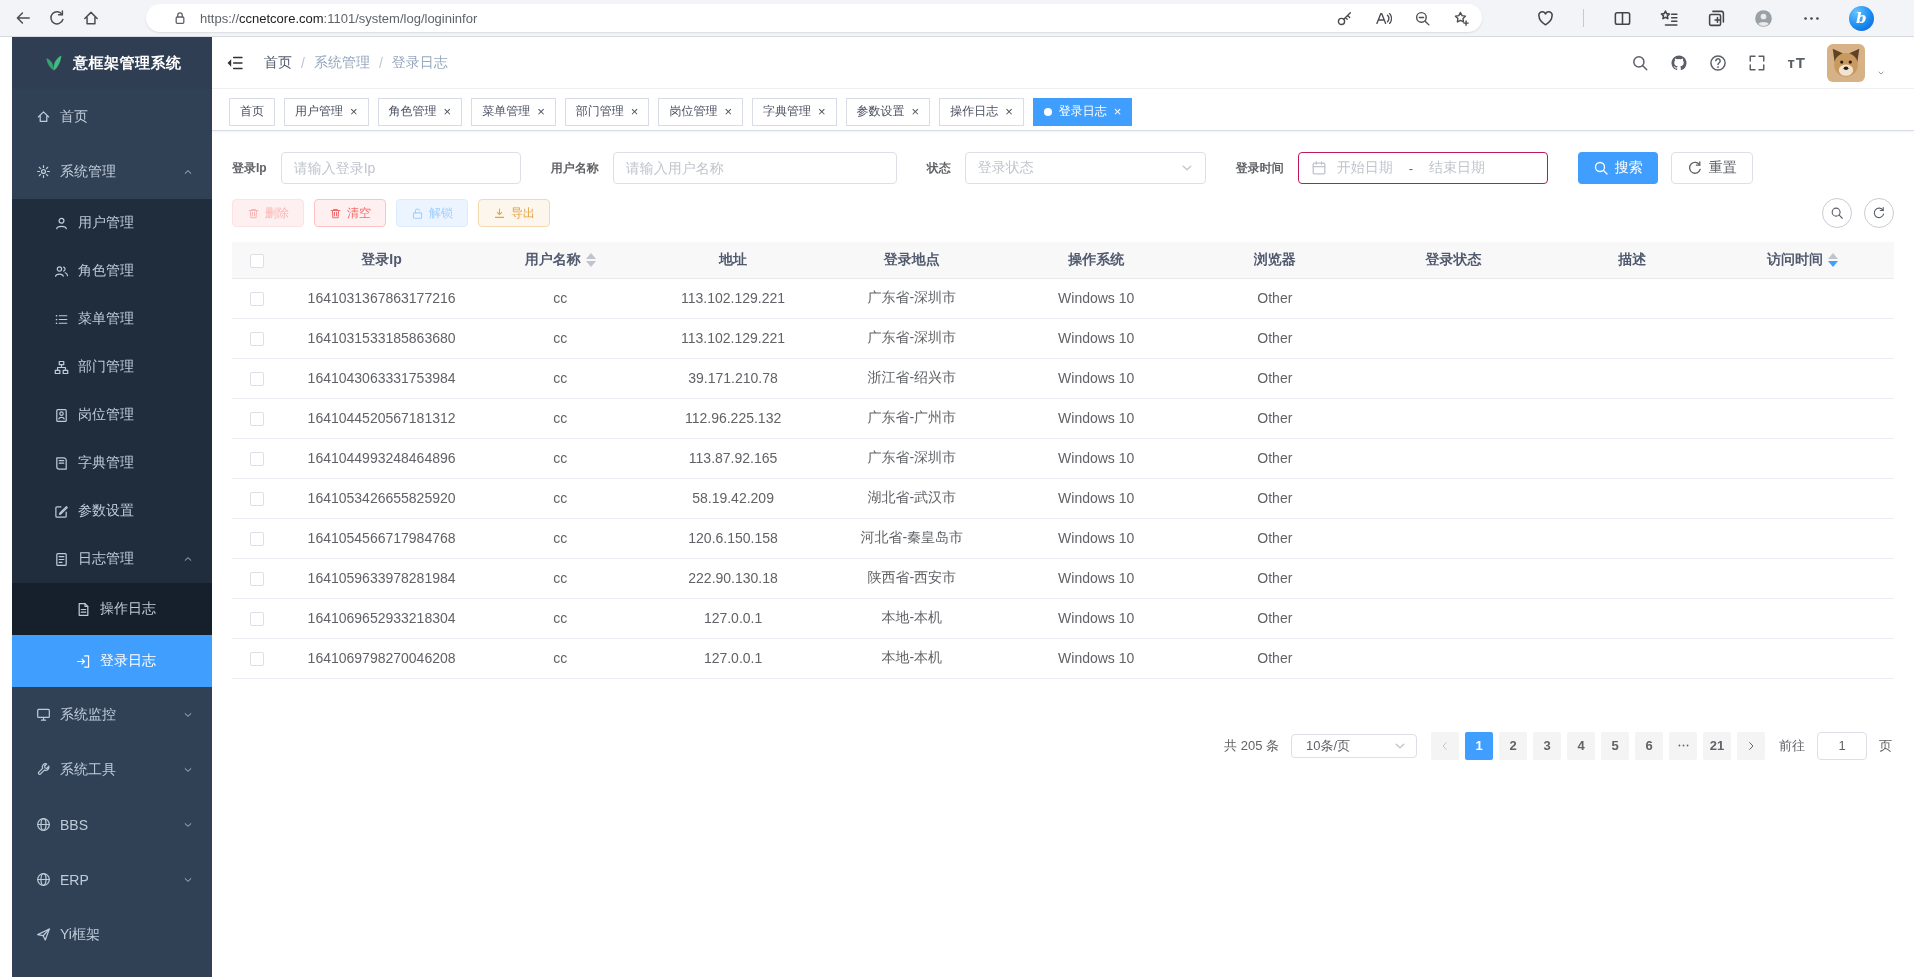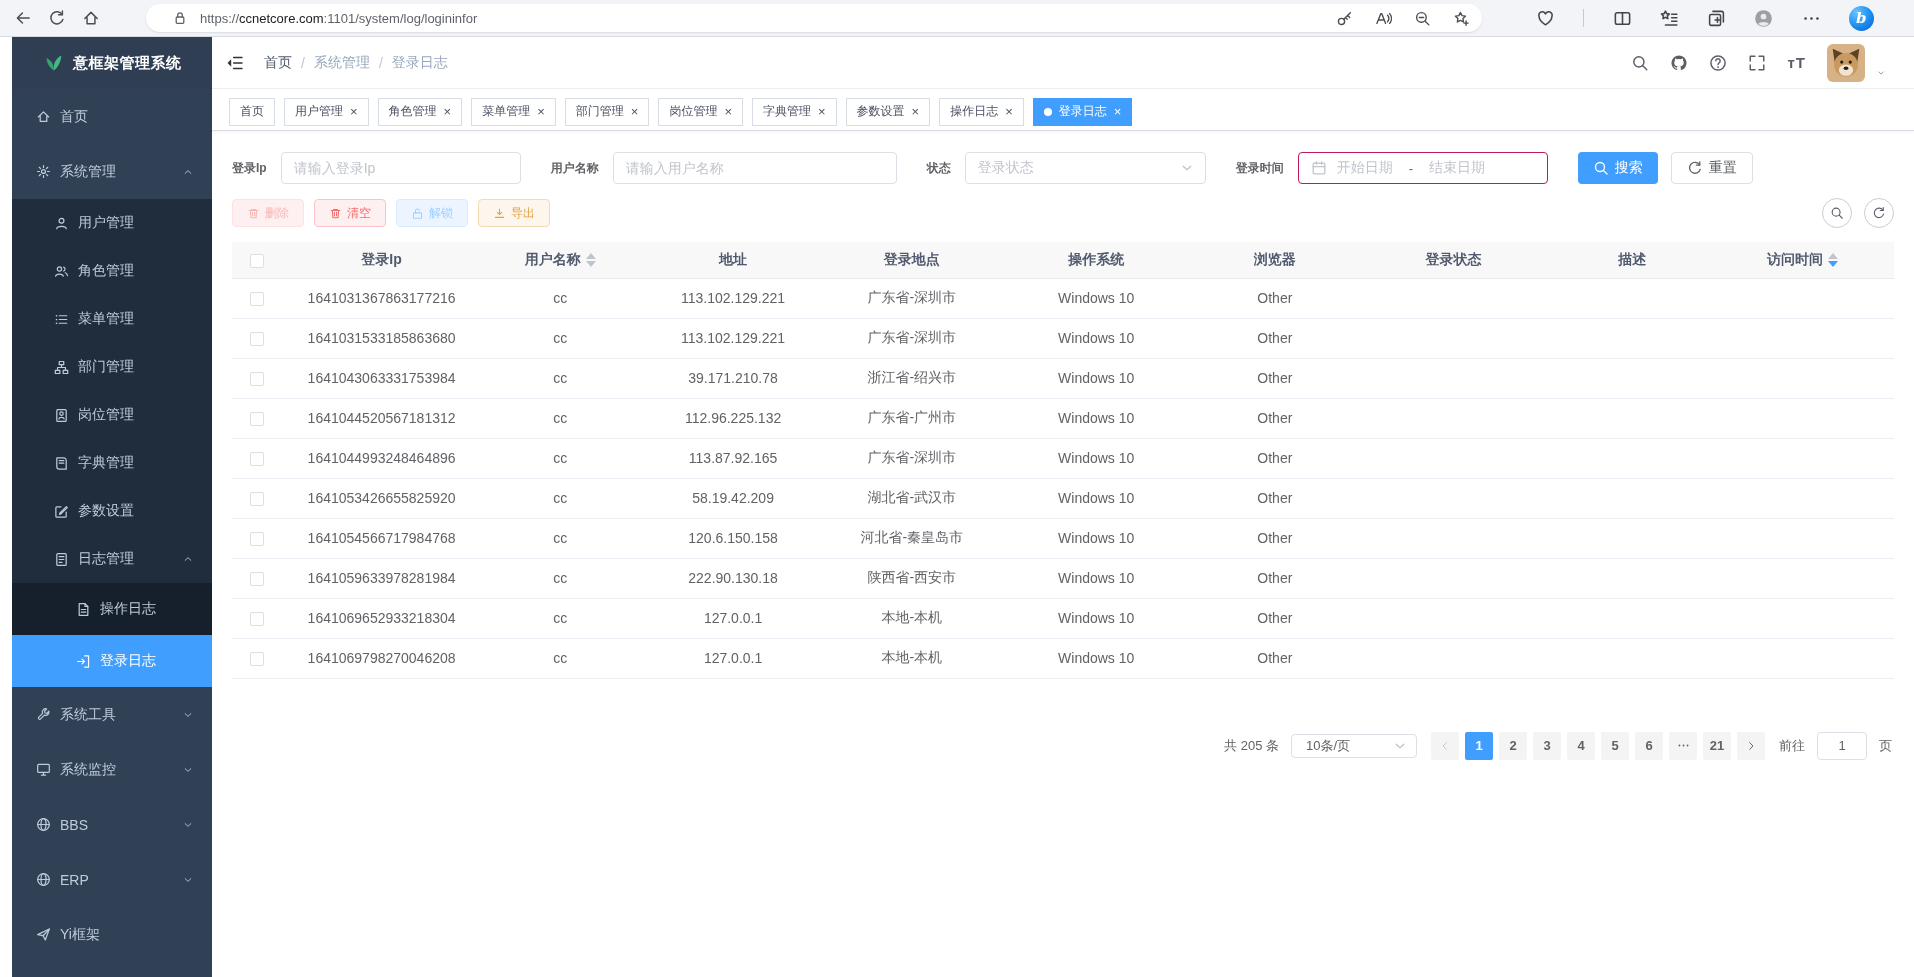--- a/index.html
+++ b/index.html
@@ -362,38 +362,38 @@
             <svg width="15" height="15" viewBox="0 0 16 16" fill="none" stroke="currentColor" stroke-width="1.3" stroke-linecap="round" stroke-linejoin="round">
               <path d="M9.2 2h4.2v12H9.2"></path>
               <path d="M1.8 8h7.4M6.4 5.4L9 8l-2.6 2.6"></path>
             </svg>
           </span>
           <span class="s-label">登录日志</span>
         </div>
         <div class="s-item lvl1">
           <span class="icn">
             <svg width="15" height="15" viewBox="0 0 16 16" fill="none" stroke="currentColor" stroke-width="1.3" stroke-linecap="round" stroke-linejoin="round">
-              <path d="M13.6 4.3a3.5 3.5 0 01-4.7 4.4l-4 4a1.3 1.3 0 11-1.9-1.9l4-4a3.5 3.5 0 014.4-4.7L9.2 4.3l.4 2.1 2.1.4z"></path>
-            </svg>
-          </span>
-          <span class="s-label">系统工具</span>
+              <rect x="1.8" y="2.6" width="12.4" height="8.4" rx="1"></rect>
+              <path d="M5.8 14h4.4M8 11v3"></path>
+            </svg>
+          </span>
+          <span class="s-label">系统监控</span>
           <span class="s-arrow icn">
             <svg width="12" height="12" viewBox="0 0 16 16" fill="none" stroke="currentColor" stroke-width="1.3" stroke-linecap="round" stroke-linejoin="round">
               <path d="M4.2 6.2L8 9.8l3.8-3.6"></path>
             </svg>
           </span>
         </div>
         <div class="s-item lvl1">
           <span class="icn">
             <svg width="15" height="15" viewBox="0 0 16 16" fill="none" stroke="currentColor" stroke-width="1.3" stroke-linecap="round" stroke-linejoin="round">
-              <rect x="1.8" y="2.6" width="12.4" height="8.4" rx="1"></rect>
-              <path d="M5.8 14h4.4M8 11v3"></path>
-            </svg>
-          </span>
-          <span class="s-label">系统监控</span>
+              <path d="M13.6 4.3a3.5 3.5 0 01-4.7 4.4l-4 4a1.3 1.3 0 11-1.9-1.9l4-4a3.5 3.5 0 014.4-4.7L9.2 4.3l.4 2.1 2.1.4z"></path>
+            </svg>
+          </span>
+          <span class="s-label">系统工具</span>
           <span class="s-arrow icn">
             <svg width="12" height="12" viewBox="0 0 16 16" fill="none" stroke="currentColor" stroke-width="1.3" stroke-linecap="round" stroke-linejoin="round">
               <path d="M4.2 6.2L8 9.8l3.8-3.6"></path>
             </svg>
           </span>
         </div>
         <div class="s-item lvl1">
           <span class="icn">
             <svg width="15" height="15" viewBox="0 0 16 16" fill="none" stroke="currentColor" stroke-width="1.3" stroke-linecap="round" stroke-linejoin="round">
               <circle cx="8" cy="8" r="6.2"></circle>

